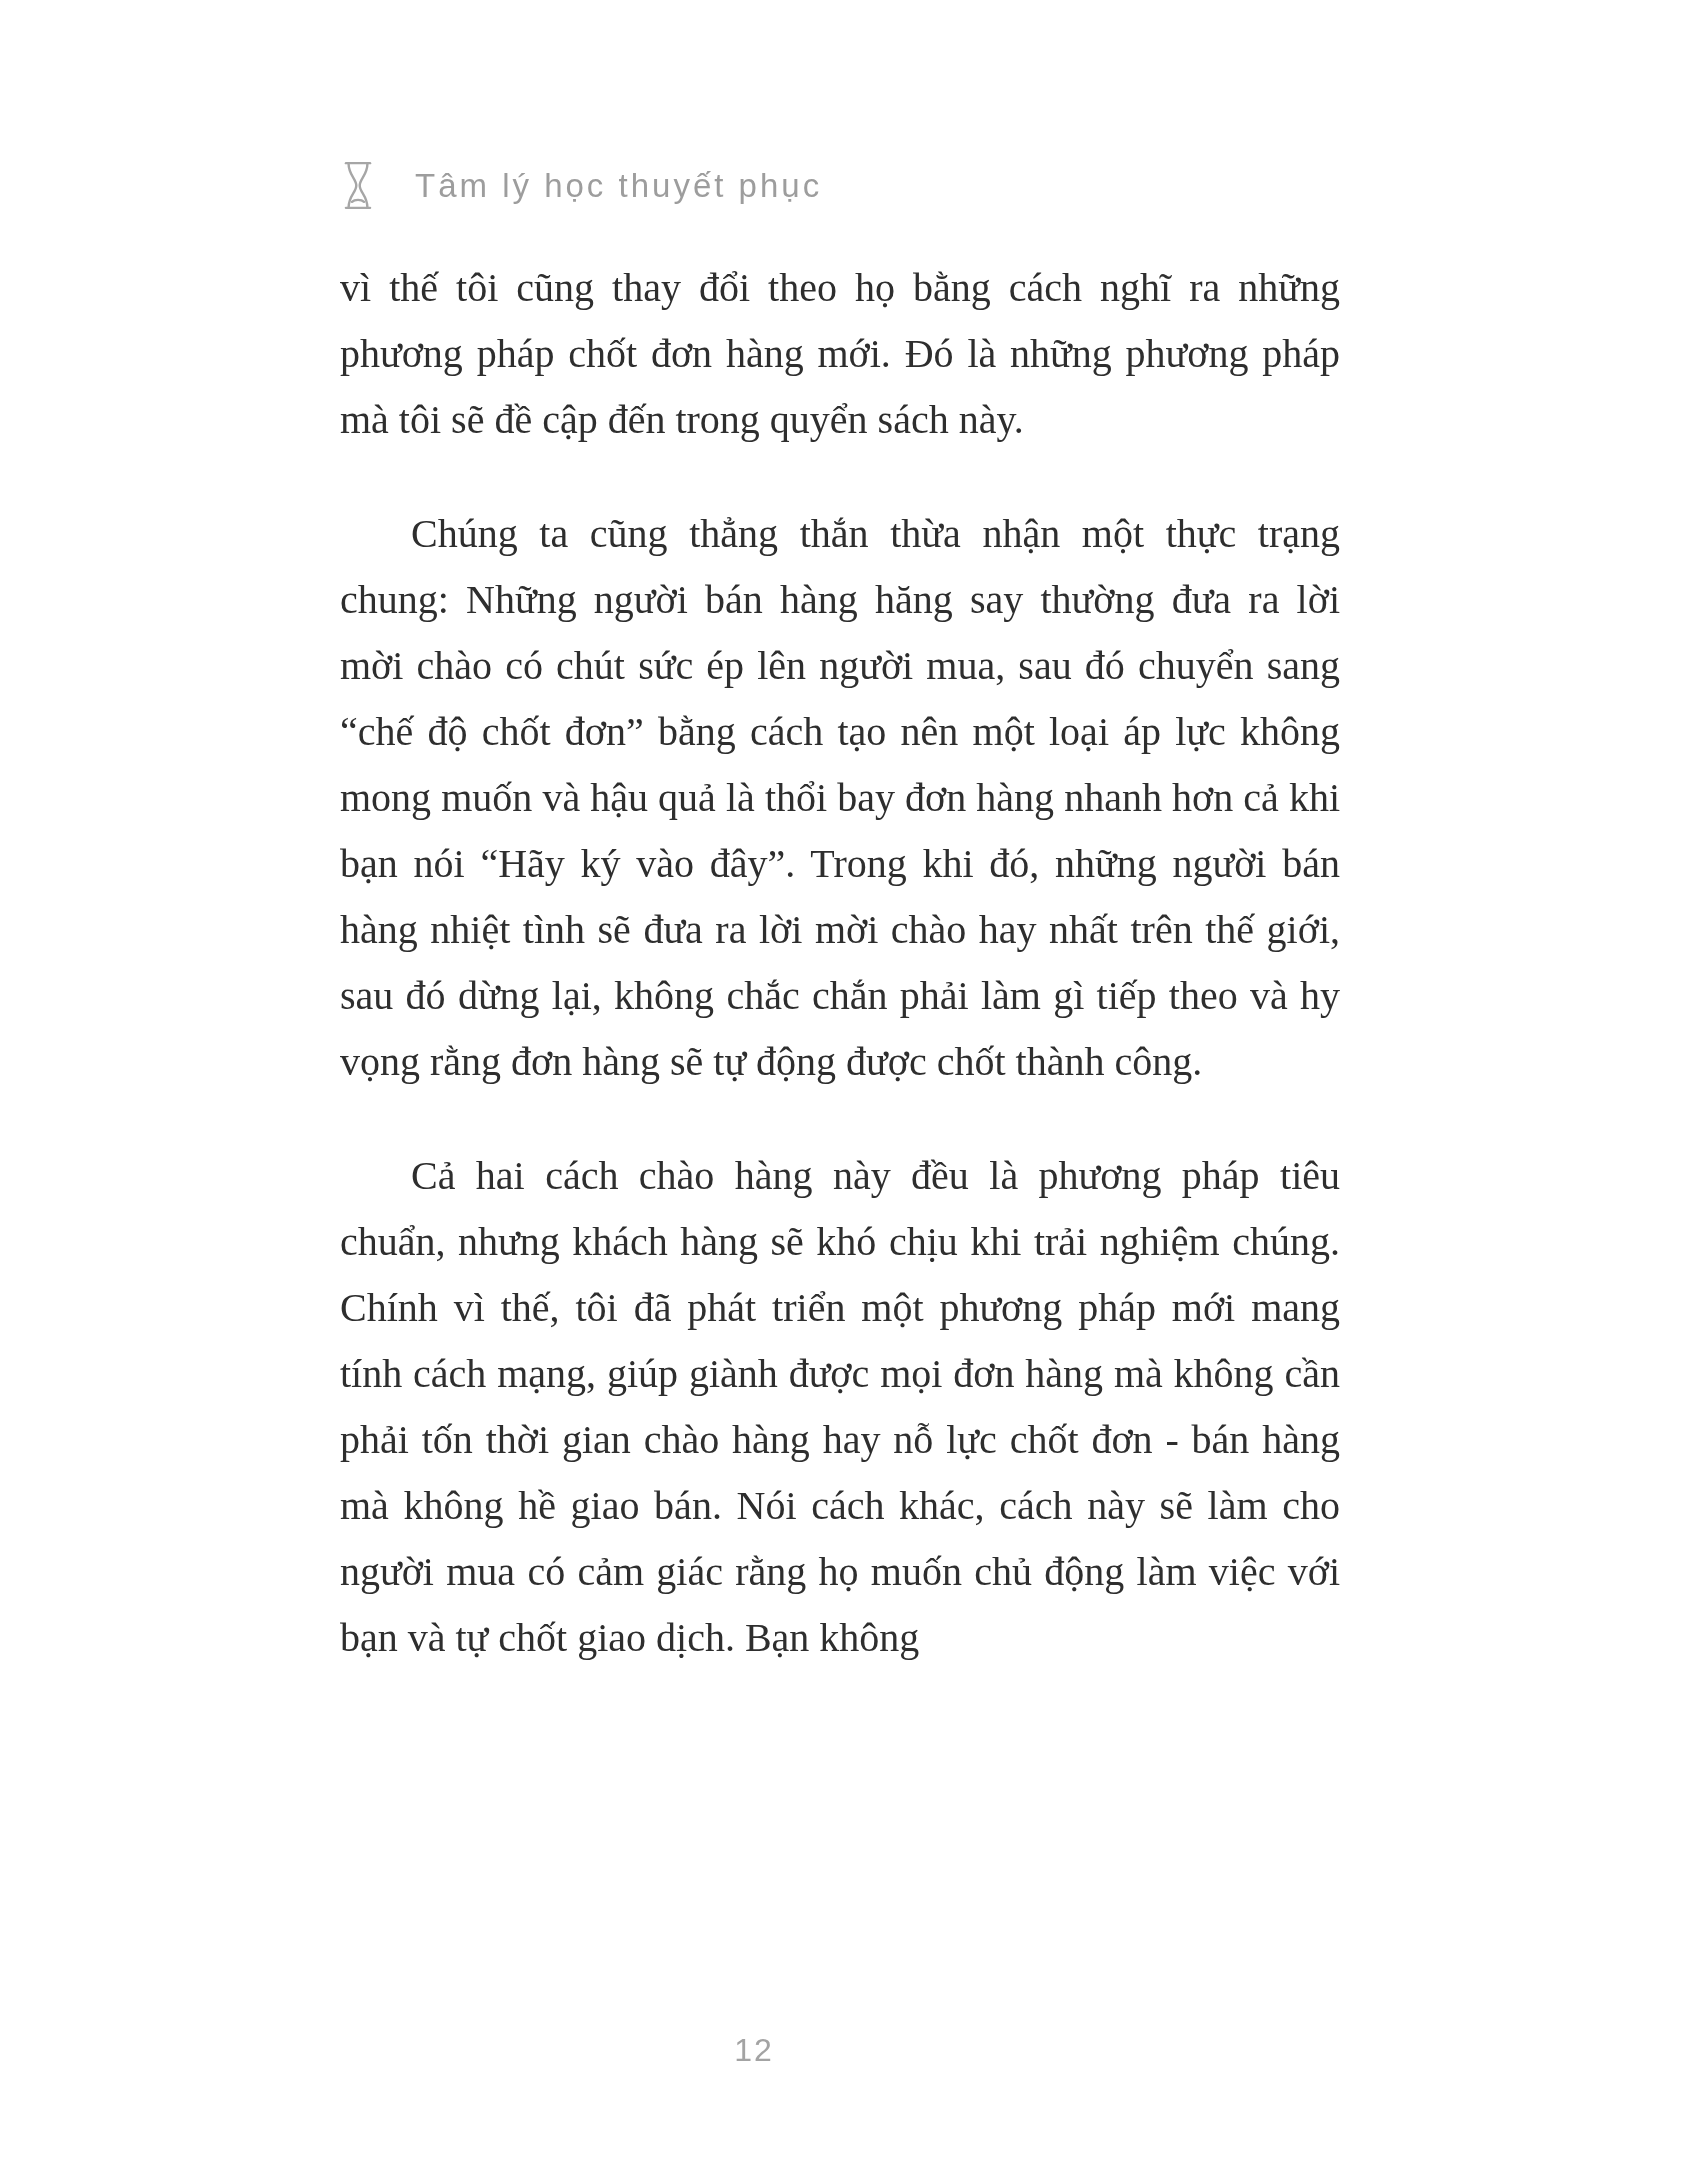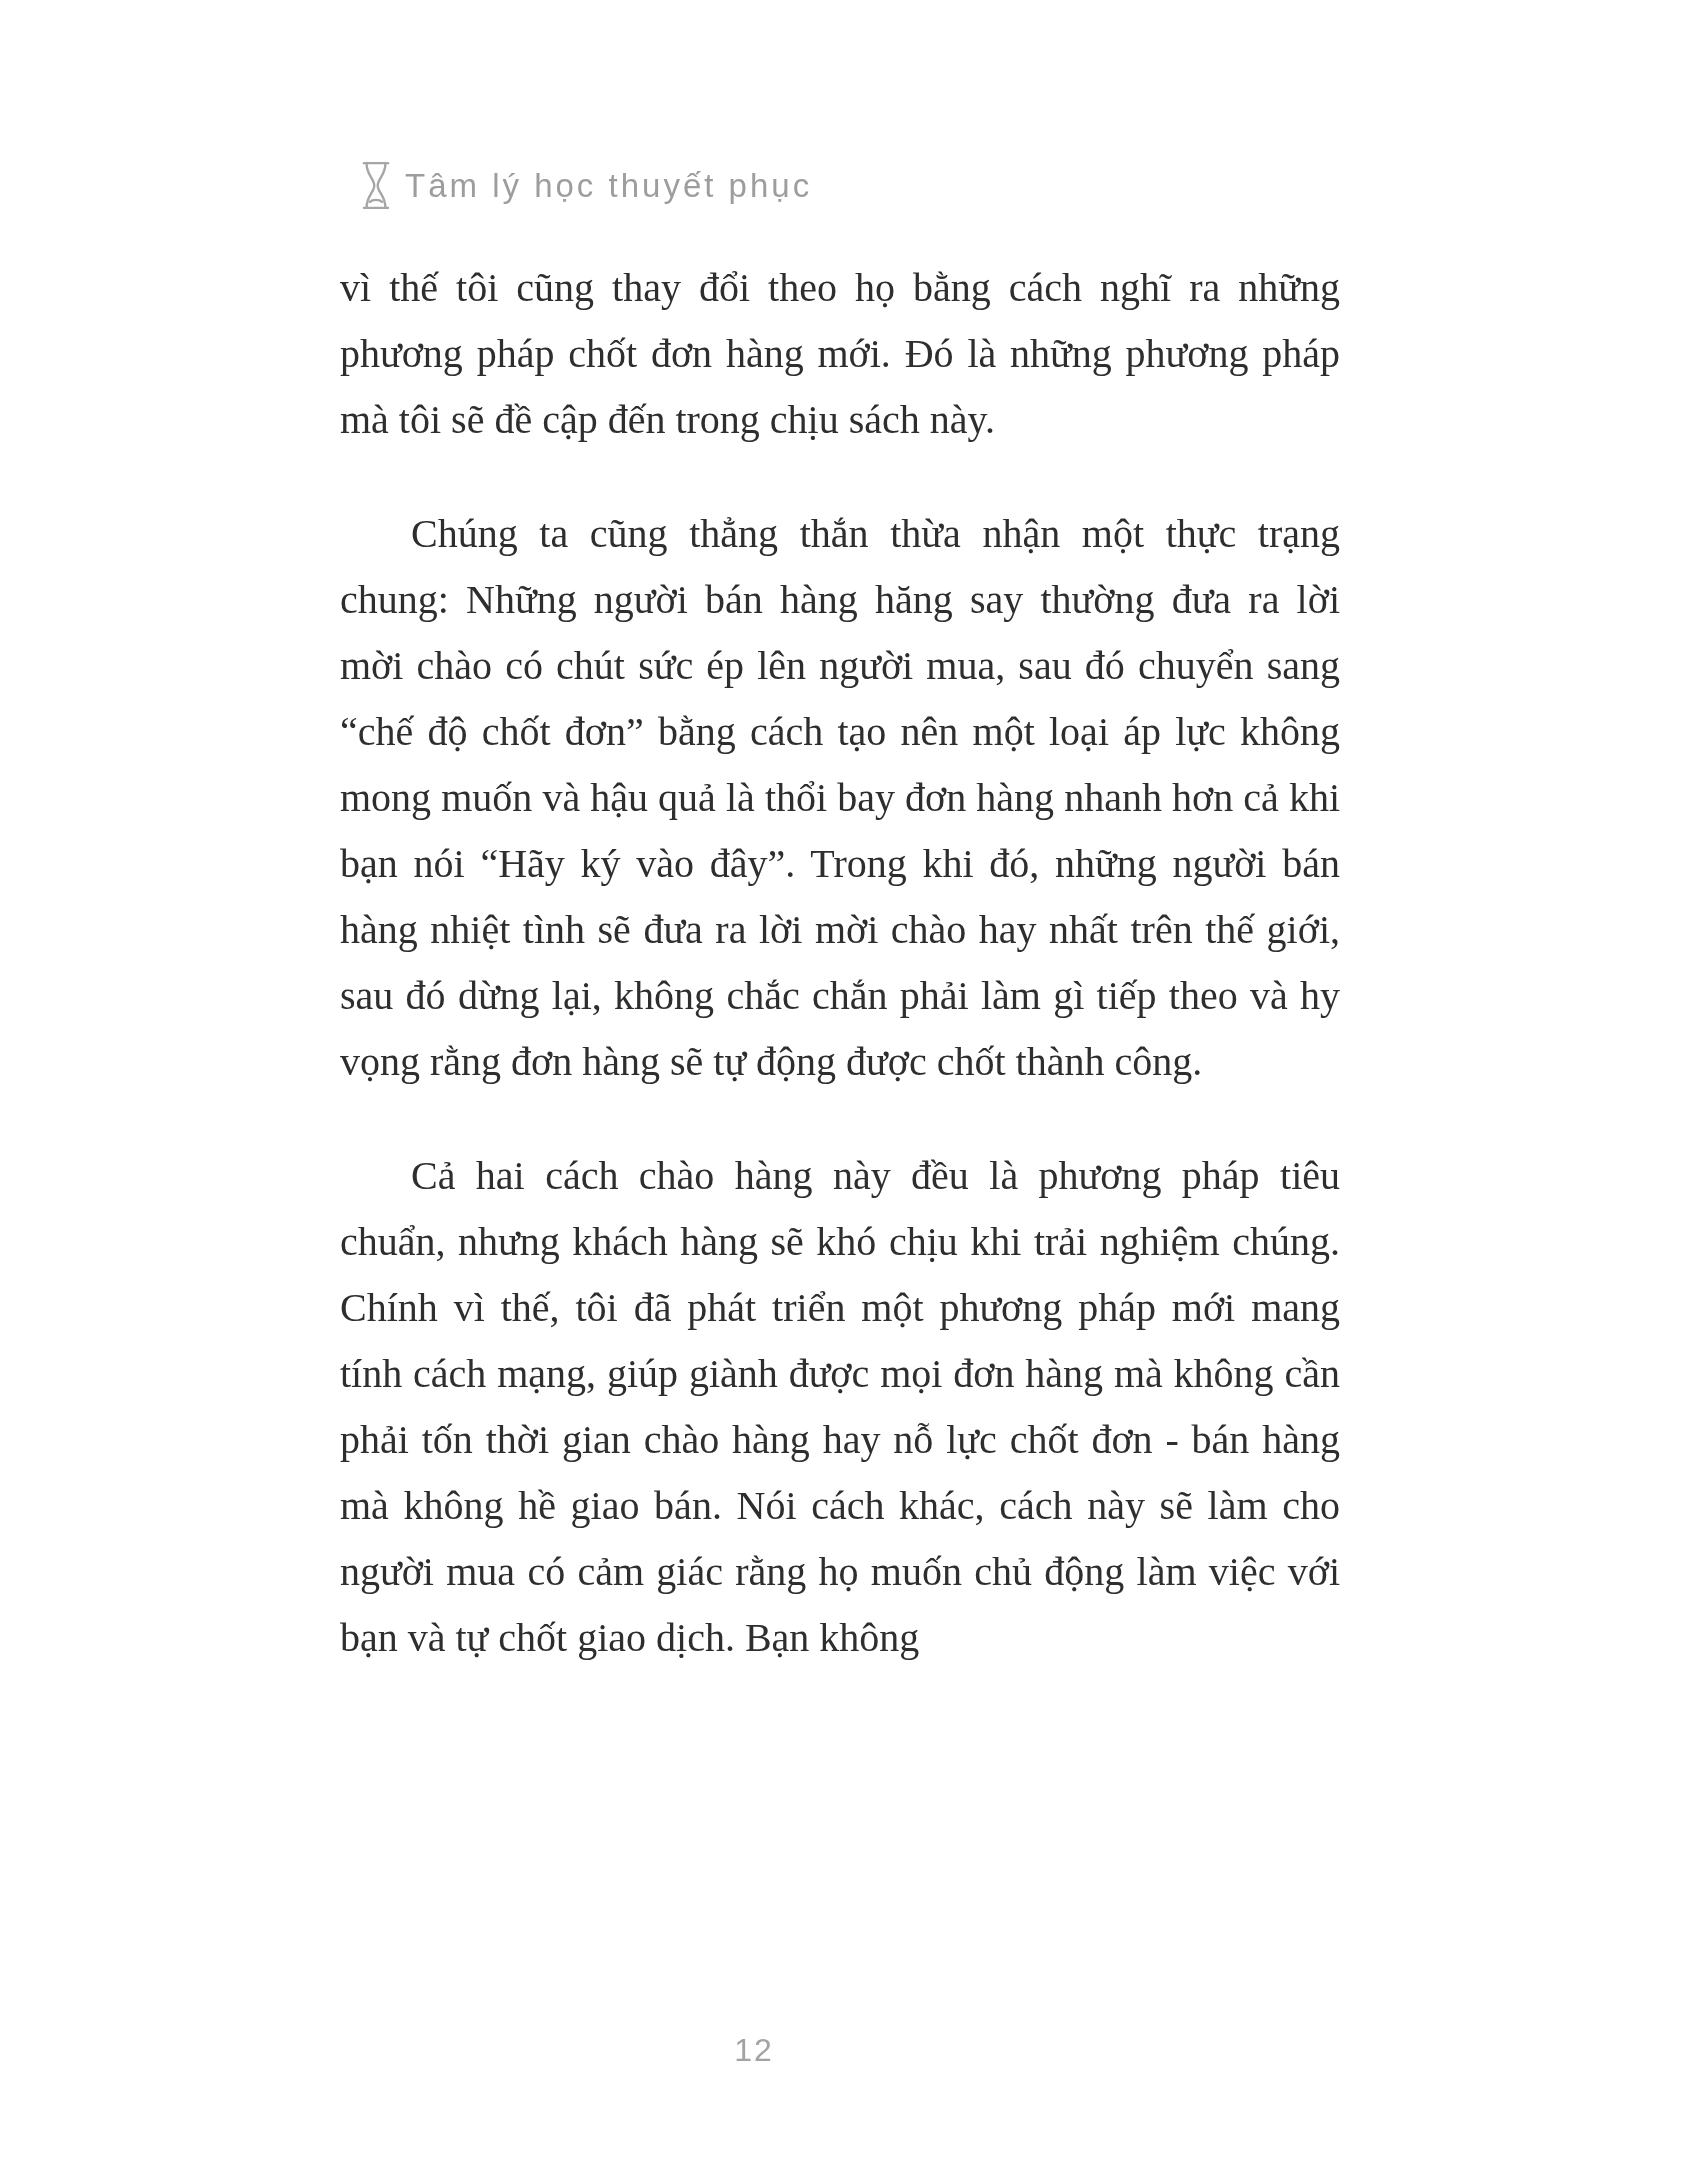--- a/index.html
+++ b/index.html
@@ -10,25 +10,25 @@
   .book-page {
     position: relative;
     width: 1683px;
     height: 2178px;
     background: #ffffff;
     font-family: "Liberation Serif", serif;
     overflow: hidden;
   }
   .page-header {
     position: absolute;
-    left: 355px;
+    left: 337px;
     top: 158px;
     display: flex;
     align-items: center;
-    gap: 8px;
+    gap: 36px;
   }
   .page-header .hourglass {
     display: inline-flex;
     align-items: center;
   }
   .book-title {
     font-family: "Liberation Sans", sans-serif;
     font-weight: 400;
     font-size: 33px;
     letter-spacing: 3px;
@@ -74,21 +74,21 @@
         <path d="M5 29 H19"></path>
         <path d="M6.5 3 C6.5 10 11 12 11 16 C11 20 6.5 22 6.5 29"></path>
         <path d="M17.5 3 C17.5 10 13 12 13 16 C13 20 17.5 22 17.5 29"></path>
         <path d="M8.5 25.5 C10 24 14 24 15.5 25.5"></path>
       </svg>
     </span>
     <span class="book-title">Tâm lý học thuyết phục</span>
   </div>
 
   <div class="content">
-    <p>vì thế tôi cũng thay đổi theo họ bằng cách nghĩ ra những phương pháp chốt đơn hàng mới. Đó là những phương pháp mà tôi sẽ đề cập đến trong chịu sách này.</p>
+    <p>vì thế tôi cũng thay đổi theo họ bằng cách nghĩ ra những phương pháp chốt đơn hàng mới. Đó là những phương pháp mà tôi sẽ đề cập đến trong quyển sách này.</p>
     <p class="indented">Chúng ta cũng thẳng thắn thừa nhận một thực trạng chung: Những người bán hàng hăng say thường đưa ra lời mời chào có chút sức ép lên người mua, sau đó chuyển sang “chế độ chốt đơn” bằng cách tạo nên một loại áp lực không mong muốn và hậu quả là thổi bay đơn hàng nhanh hơn cả khi bạn nói “Hãy ký vào đây”. Trong khi đó, những người bán hàng nhiệt tình sẽ đưa ra lời mời chào hay nhất trên thế giới, sau đó dừng lại, không chắc chắn phải làm gì tiếp theo và hy vọng rằng đơn hàng sẽ tự động được chốt thành công.</p>
     <p class="indented">Cả hai cách chào hàng này đều là phương pháp tiêu chuẩn, nhưng khách hàng sẽ khó chịu khi trải nghiệm chúng. Chính vì thế, tôi đã phát triển một phương pháp mới mang tính cách mạng, giúp giành được mọi đơn hàng mà không cần phải tốn thời gian chào hàng hay nỗ lực chốt đơn - bán hàng mà không hề giao bán. Nói cách khác, cách này sẽ làm cho người mua có cảm giác rằng họ muốn chủ động làm việc với bạn và tự chốt giao dịch. Bạn không</p>
   </div>
 
   <div class="page-number">12</div>
 
 </div>
 
 
 </body></html>

